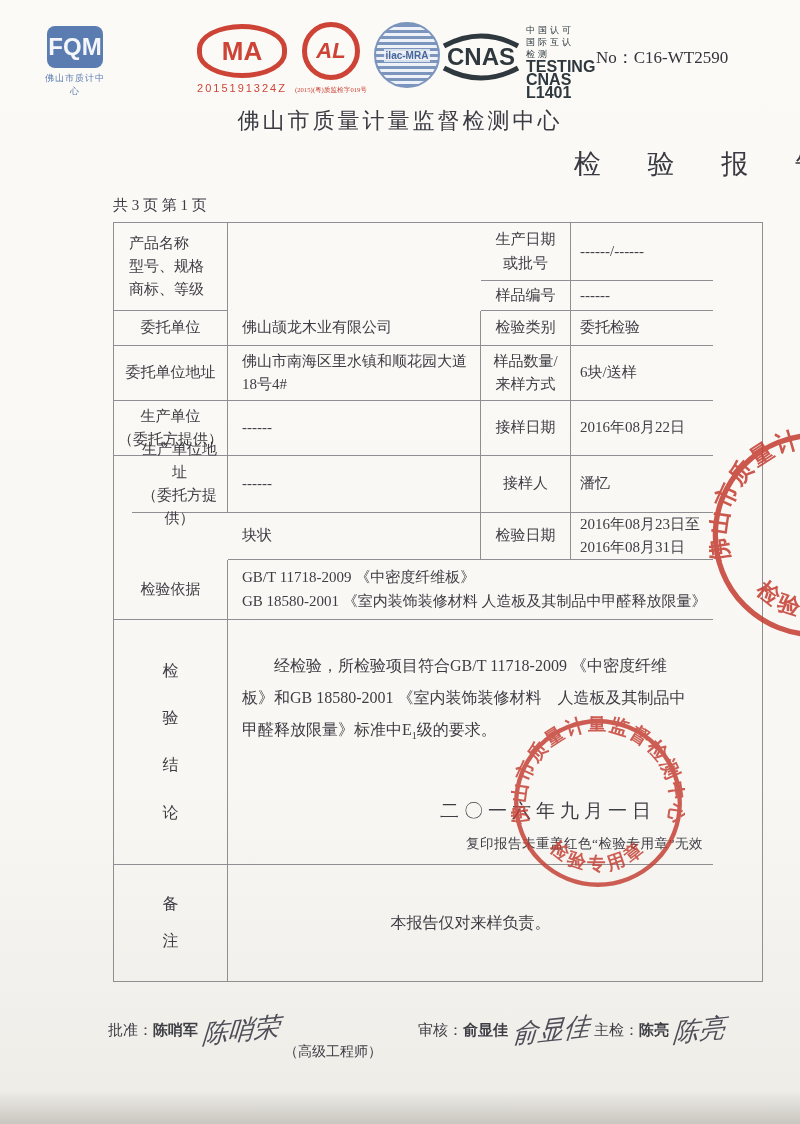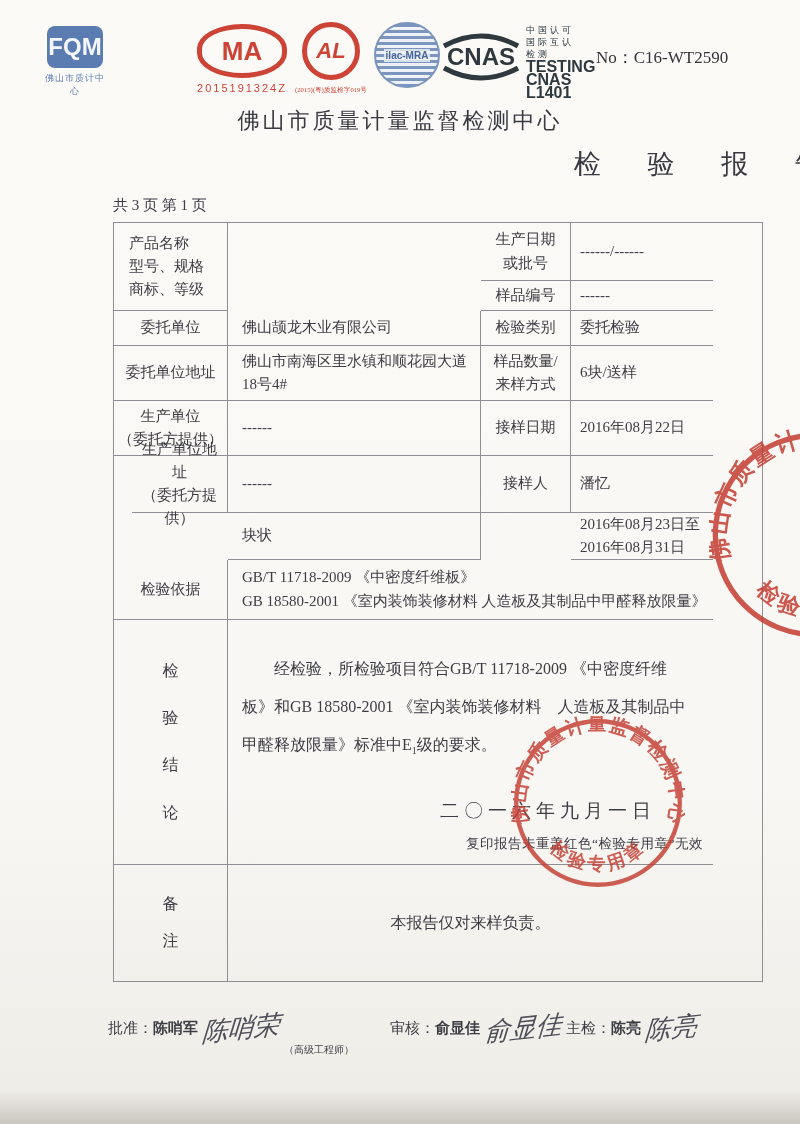--- a/index.html
+++ b/index.html
@@ -59,34 +59,34 @@
   .no-r{border-right:none;}
   .no-b{border-bottom:none;}
   .lab{align-items:center;text-align:center;padding:2px 3px;}
   .lab-left{align-items:flex-start;padding-left:15px;}
   .val{align-items:flex-start;padding-left:14px;padding-right:6px;}
   .val-c{align-items:center;text-align:center;padding:2px 6px;}
   .rval{align-items:flex-start;padding-left:9px;padding-right:4px;}
   .vert{align-items:center;justify-content:space-evenly;padding:16px 0;font-size:16px;}
   .span-val{grid-column:2/5;}
   .concl-cell{position:relative;justify-content:flex-start;padding:30px 14px 0 14px;font-size:16px;}
-  .concl-p{line-height:38px;text-indent:2em;width:456px;}
+  .concl-p{line-height:32px;text-indent:2em;width:456px;}
   .concl-date{position:absolute;left:212px;top:176px;font-size:19px;letter-spacing:5px;}
   .concl-note{position:absolute;left:238px;top:214px;font-size:13.5px;letter-spacing:.5px;}
   sub{font-size:10px;}
   
   .stamp{opacity:.82;}
   .stamp-center{position:absolute;left:283px;top:96px;width:174px;height:174px;}
   .stamp-right{left:709px;top:429px;width:212px;height:212px;opacity:.85;}
   
   .footer-row{left:108px;top:1000px;width:650px;display:flex;align-items:center;font-size:15px;white-space:nowrap;}
   .fname{font-weight:600;}
   .sig{font-style:italic;font-size:26px;color:#4e4e58;display:inline-block;
     transform:rotate(-6deg) skewX(-10deg);margin:0 4px;line-height:1;}
-  .ftitle{font-size:10px;margin-right:22px;margin-top:43px;}
+  .ftitle{font-size:14px;margin-right:22px;margin-top:43px;}
   .gap{width:14px;display:inline-block;}
 </style>
 </head>
 <body>
 
 <div class="abs fqm-box">
   <span class="fqm-logo">FQM</span>
   <div class="fqm-cap">佛山市质计中心</div>
 </div>
 
@@ -166,20 +166,21 @@
 
   <div class="cell lab" style="grid-column:1;grid-row:6;margin-left:18px;">
     <div>生产单位地址</div>
     <div>（委托方提供）</div>
   </div>
   <div class="cell val" style="grid-column:2;grid-row:6;">------</div>
   <div class="cell lab" style="grid-column:3;grid-row:6;">接样人</div>
   <div class="cell rval no-r" style="grid-column:4;grid-row:6;">潘忆</div>
 
   <div class="cell val" style="grid-column:2;grid-row:7;">块状</div>
+  <div class="cell lab" style="grid-column:3;grid-row:7;">检验日期</div>
   <div class="cell rval no-r" style="grid-column:4;grid-row:7;">
     <div>2016年08月23日至</div>
     <div>2016年08月31日</div>
   </div>
 
   <div class="cell lab" style="grid-column:1;grid-row:8;">检验依据</div>
   <div class="cell val no-r span-val" style="grid-row:8;">
     <div>GB/T 11718-2009 《中密度纤维板》</div>
     <div>GB 18580-2001 《室内装饰装修材料  人造板及其制品中甲醛释放限量》</div>
   </div>

